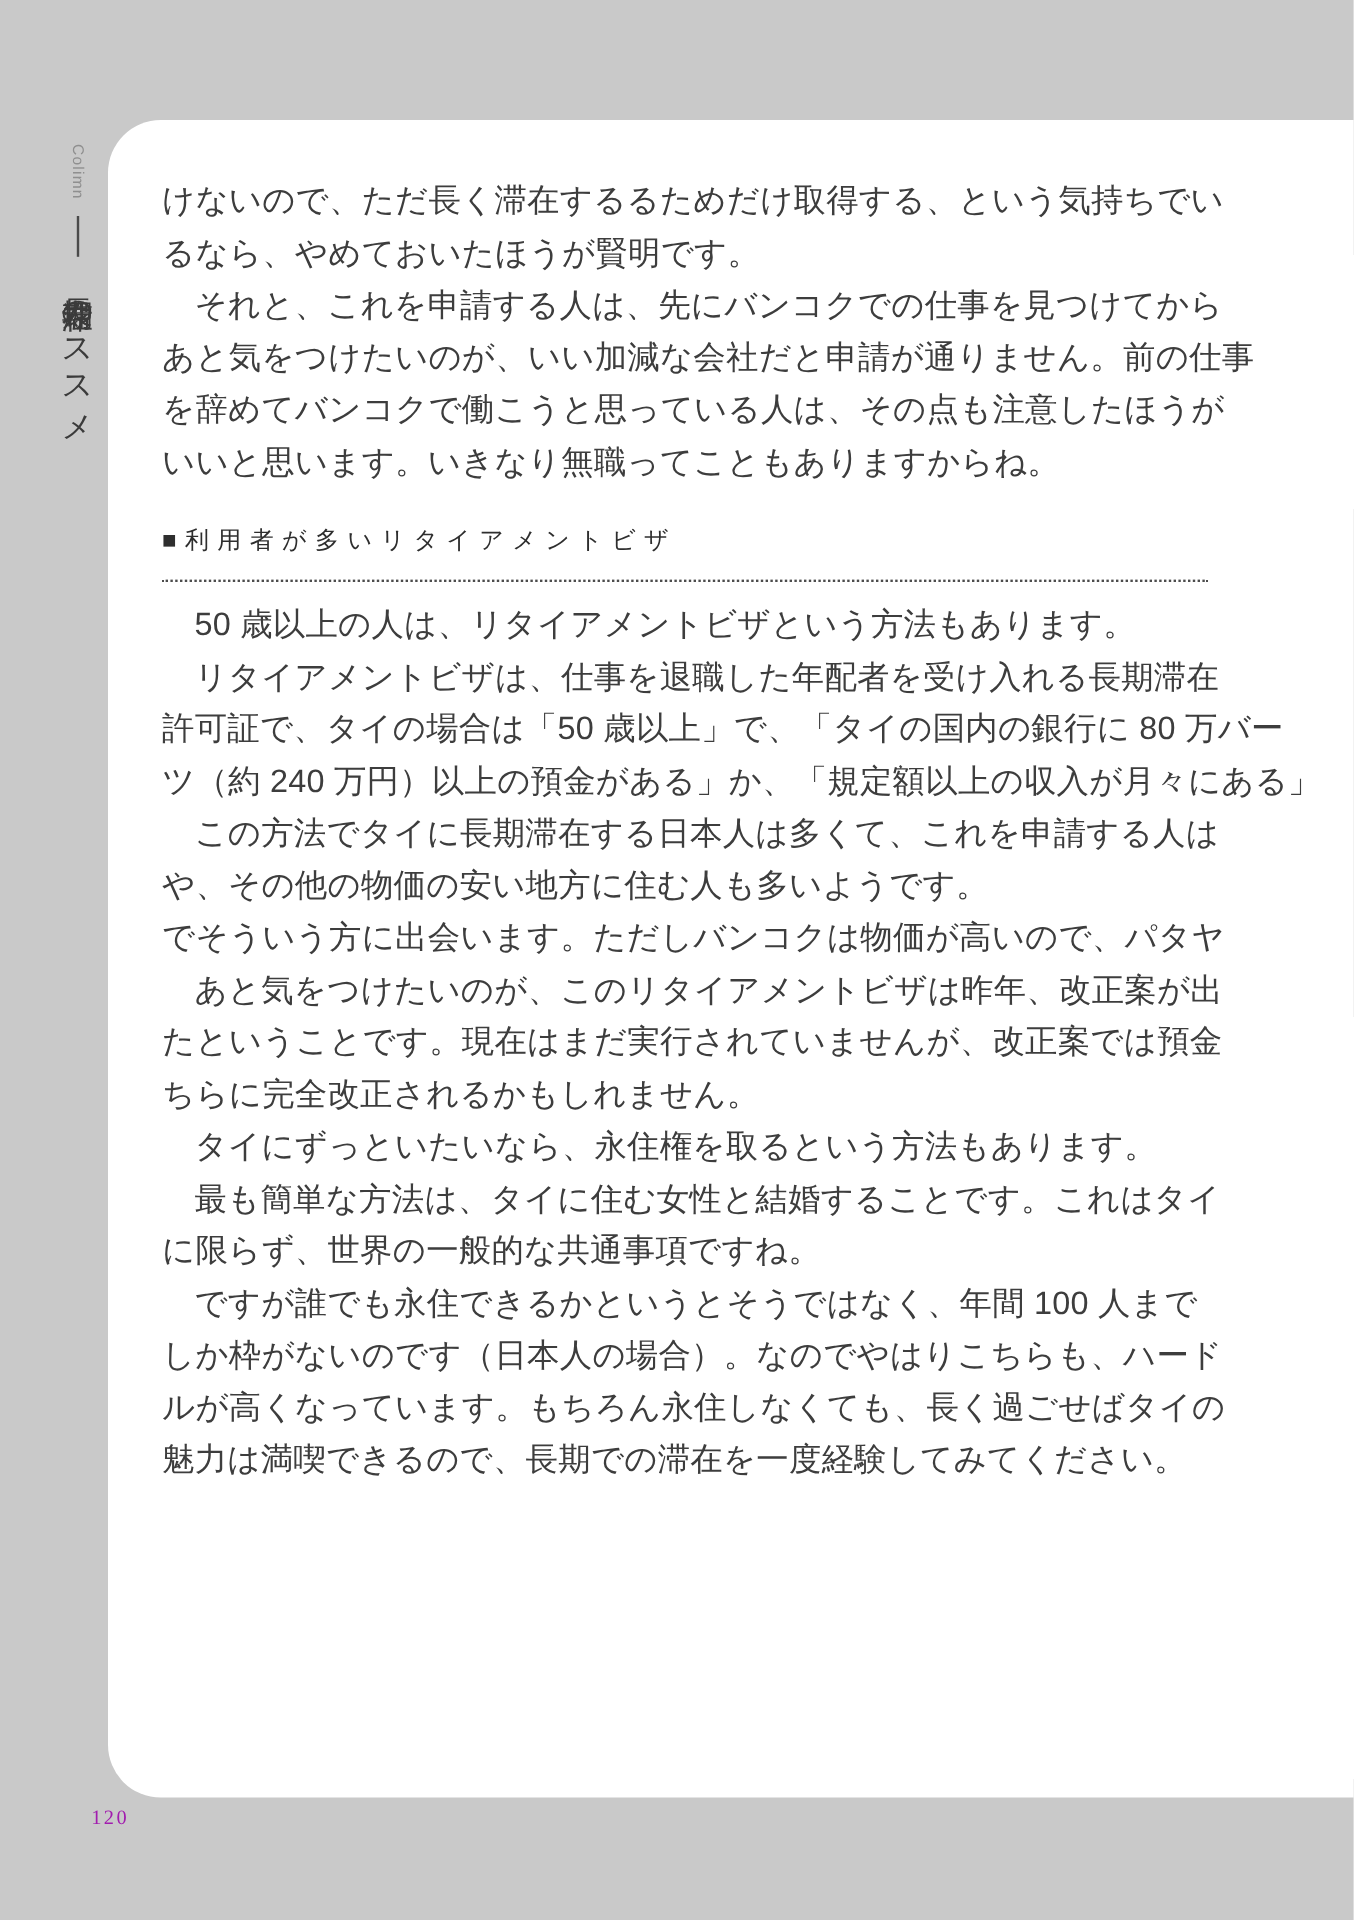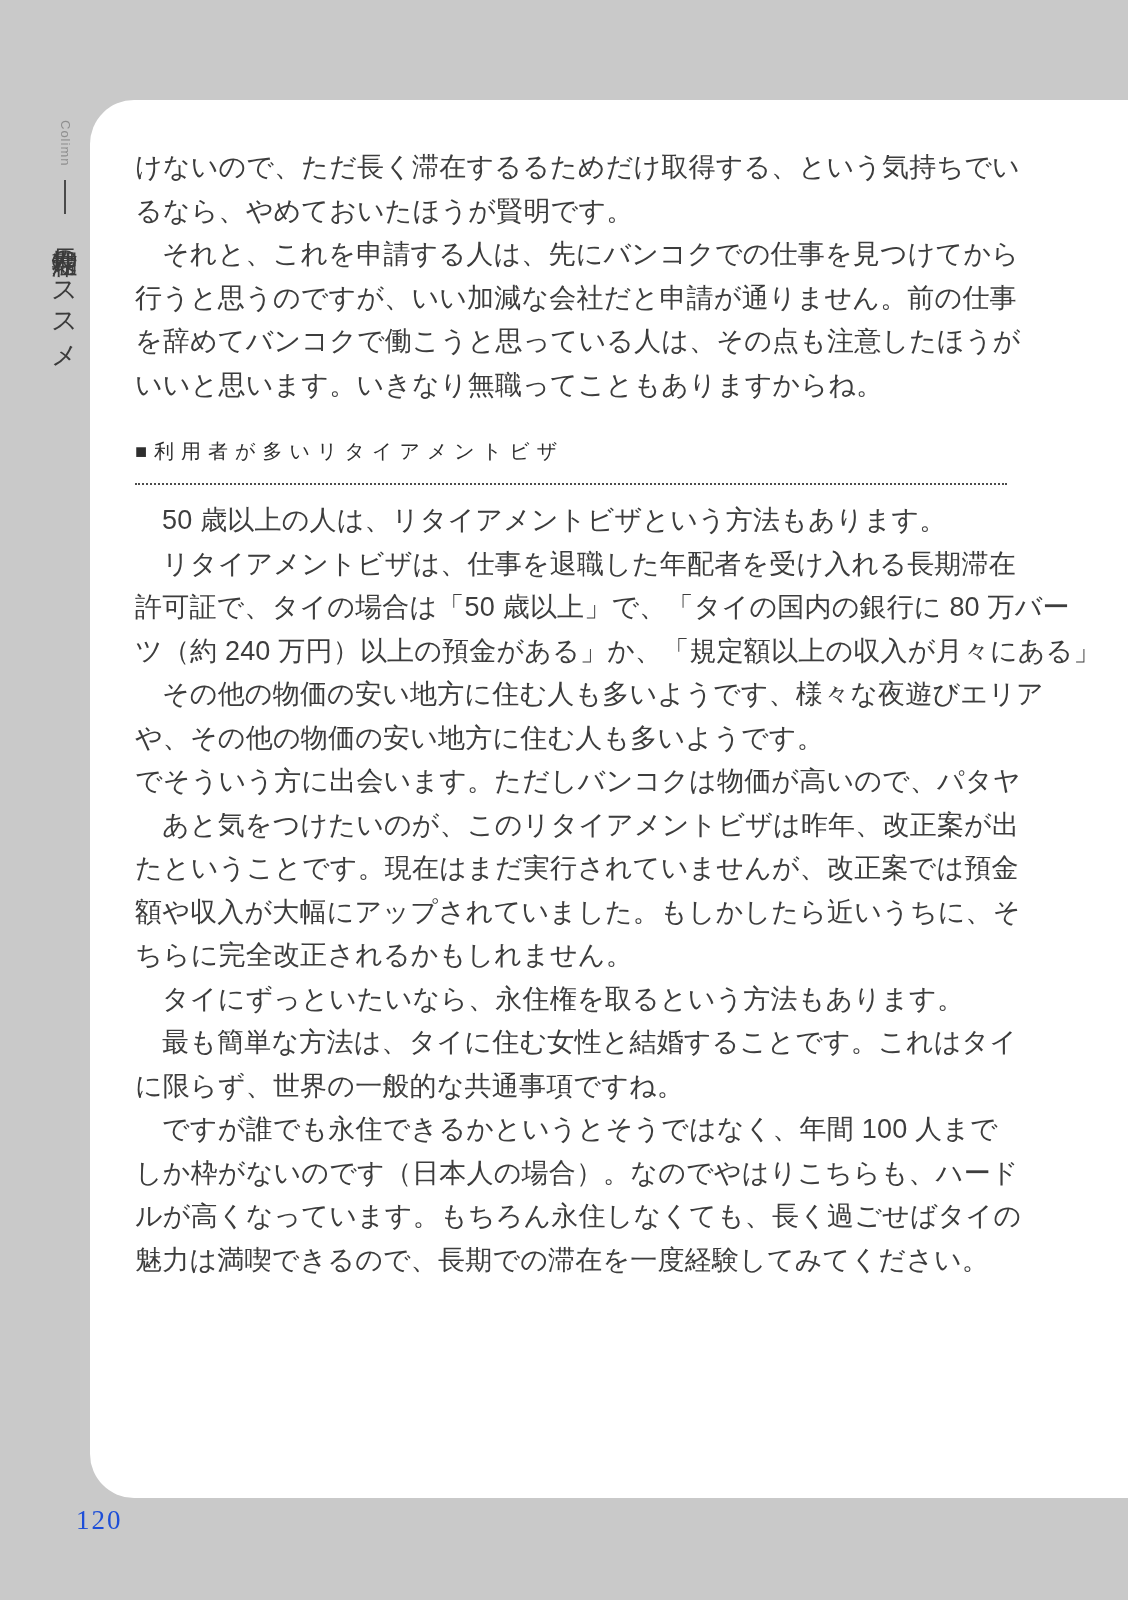--- a/index.html
+++ b/index.html
@@ -63,64 +63,63 @@
     line-height: 40px;
     margin: 24px 0 14px 0;
     padding-bottom: 12px;
     border-bottom: 2px dotted #4c4c4c;
     white-space: nowrap;
   }
   .page-number {
     position: absolute;
     left: 76px; top: 1505px;
     font-family: "Liberation Serif", "DejaVu Serif", serif;
-    font-size: 27px;
+    font-size: 17px;
     letter-spacing: 2px;
-    color: #1d4ed8;
+    color: #a21caf;
   }
 </style>
 </head>
 <body>
 
 <div class="sidebar">
   <span class="colimn-label">Colimn</span>
   <span class="sidebar-sep"></span>
   <span class="sidebar-title">長期滞在のススメ</span>
 </div>
 
 <div class="panel">
   <div class="content">
       <div class="paragraph">
         <div class="line">けないので、ただ長く滞在するるためだけ取得する、という気持ちでい</div>
         <div class="line">るなら、やめておいたほうが賢明です。</div>
       </div>
       <div class="paragraph">
         <div class="line indent">それと、これを申請する人は、先にバンコクでの仕事を見つけてから</div>
-        <div class="line">行うと思うのですが、いい加減な会社だと申請が通りません。前の仕事</div>
+        <div class="line">あと気をつけたいのが、いい加減な会社だと申請が通りません。前の仕事</div>
         <div class="line">を辞めてバンコクで働こうと思っている人は、その点も注意したほうが</div>
         <div class="line">いいと思います。いきなり無職ってこともありますからね。</div>
       </div>
       <div class="heading">■利用者が多いリタイアメントビザ</div>
       <div class="paragraph">
         <div class="line indent">50 歳以上の人は、リタイアメントビザという方法もあります。</div>
       </div>
       <div class="paragraph">
         <div class="line indent">リタイアメントビザは、仕事を退職した年配者を受け入れる長期滞在</div>
         <div class="line">許可証で、タイの場合は「50 歳以上」で、「タイの国内の銀行に 80 万バー</div>
         <div class="line">ツ（約 240 万円）以上の預金がある」か、「規定額以上の収入が月々にある」</div>
       </div>
       <div class="paragraph">
-        <div class="line indent">その他の物価の安い地方に住む人も多いようです、様々な夜遊びエリア</div>
+        <div class="line indent">この方法でタイに長期滞在する日本人は多くて、これを申請する人は</div>
         <div class="line">や、その他の物価の安い地方に住む人も多いようです。</div>
         <div class="line">でそういう方に出会います。ただしバンコクは物価が高いので、パタヤ</div>
       </div>
       <div class="paragraph">
         <div class="line indent">あと気をつけたいのが、このリタイアメントビザは昨年、改正案が出</div>
         <div class="line">たということです。現在はまだ実行されていませんが、改正案では預金</div>
-        <div class="line">額や収入が大幅にアップされていました。もしかしたら近いうちに、そ</div>
         <div class="line">ちらに完全改正されるかもしれません。</div>
       </div>
       <div class="paragraph">
         <div class="line indent">タイにずっといたいなら、永住権を取るという方法もあります。</div>
       </div>
       <div class="paragraph">
         <div class="line indent">最も簡単な方法は、タイに住む女性と結婚することです。これはタイ</div>
         <div class="line">に限らず、世界の一般的な共通事項ですね。</div>
       </div>
       <div class="paragraph">

